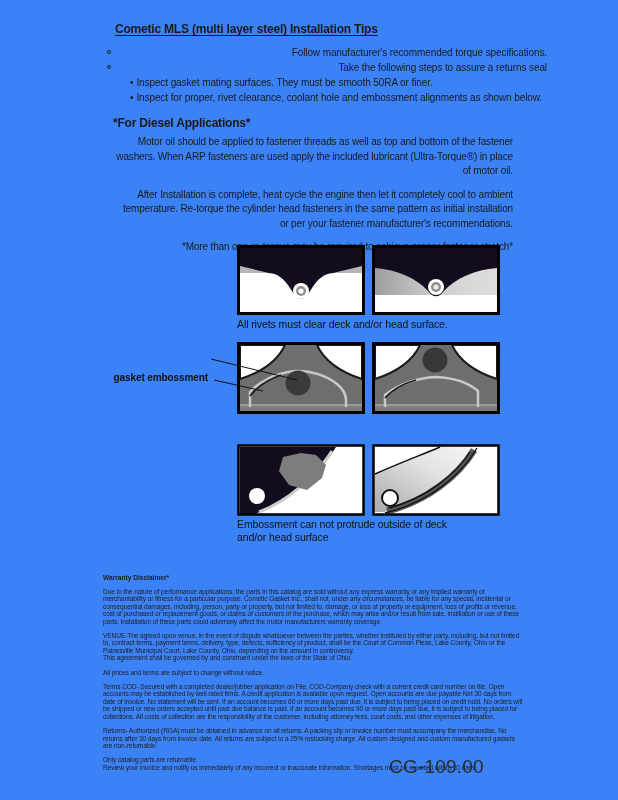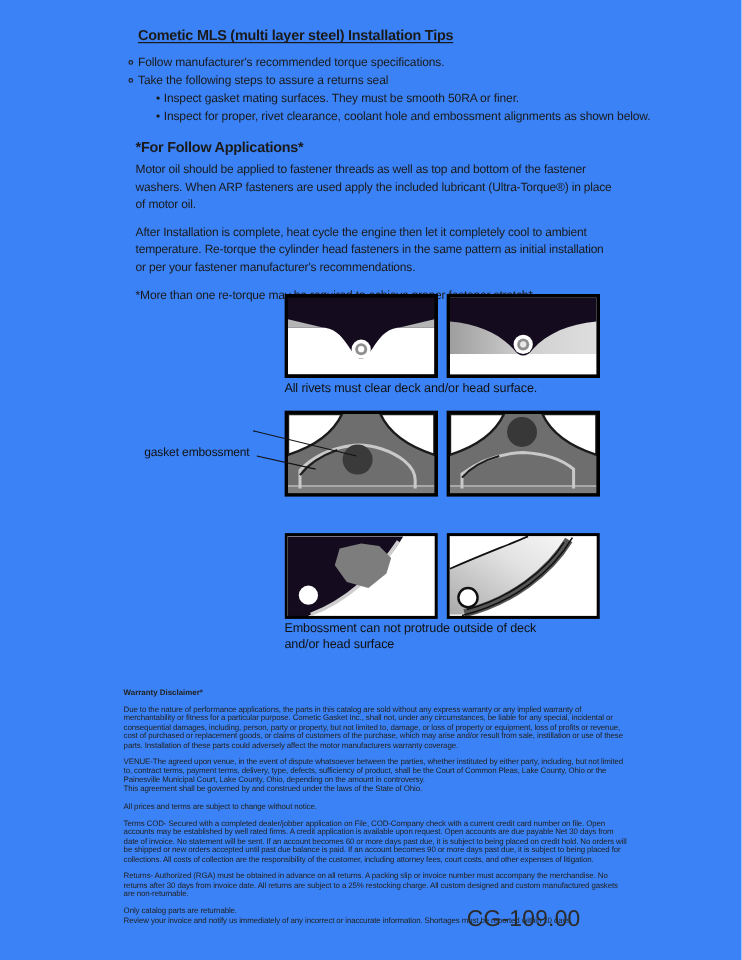--- a/index.html
+++ b/index.html
@@ -7,30 +7,30 @@
   #page {
     position:relative; width:618px; height:800px; background:#3b82f6;
     font-family:"Liberation Sans", sans-serif; color:#1a1a1a; overflow:hidden;
   }
   .doc-title {
     position:absolute; left:115px; top:22px;
     font-size:12px; font-weight:bold; letter-spacing:-0.2px;
     text-decoration:underline; text-underline-offset:2px;
   }
   .bullets { position:absolute; left:107px; top:45px; width:440px; font-size:10px; letter-spacing:-0.1px; }
-  .bullet-row { display:flex; align-items:flex-start; line-height:15px; }
+  .bullet-row { display:flex; align-items:flex-start; line-height:15px;justify-content:space-between; }
   .ring {
     width:4px; height:4px; border:1px solid #222; border-radius:50%;
     margin:5px 4px 0 0; flex-shrink:0;
   }
   .sub-bullet { margin-left:23px; line-height:15px; display:flex; }
   .sub-bullet::before { content:"•"; margin-right:3px; }
   .diesel { position:absolute; left:113px; top:116px; width:400px; }
   .diesel h2 { font-size:12px; font-weight:bold; margin-bottom:5px; letter-spacing:-0.2px; }
-  .diesel p { font-size:10px; line-height:14.5px; letter-spacing:-0.15px; margin-bottom:9px; }
+  .diesel p { font-size:10px; line-height:14.5px; letter-spacing:-0.15px; margin-bottom:9px;text-align:right; }
   .rw-label {
     position:absolute; width:128px; text-align:center;
     font-size:14px; font-weight:600; letter-spacing:0.3px; color:#111;margin-top:40px;
   }
   .diagram-box { position:absolute; width:128px; }
   .diagram-box svg { display:block; width:128px; }
   .caption { position:absolute; font-size:10.5px; letter-spacing:-0.1px; color:#111; line-height:13px; }
   .leader-label {
     position:absolute; left:88px; width:120px; text-align:right;
     font-size:10px; line-height:12px; letter-spacing:-0.1px; color:#111;
@@ -60,21 +60,21 @@
     </div>
     <div class="sub-bullet">
       <span>Inspect gasket mating surfaces.  They must be smooth 50RA or finer.</span>
     </div>
     <div class="sub-bullet">
       <span>Inspect for proper, rivet clearance, coolant hole and embossment alignments as shown below.</span>
     </div>
   </div>
 
   <div class="diesel">
-    <h2>*For Follow Applications*</h2>
+    <h2>*For Diesel Applications*</h2>
     <p>Motor oil should be applied to fastener threads as well as top and bottom of the fastener washers. When ARP fasteners are used apply the included lubricant (Ultra-Torque®) in place of motor oil.</p>
     <p>After Installation is complete, heat cycle the engine then let it completely cool to ambient temperature. Re-torque the cylinder head fasteners in the same pattern as initial installation or per your fastener manufacturer's recommendations.</p>
     <p>*More than one re-torque may be required to achieve proper fastener stretch*</p>
   </div>
 
   <div class="rw-label" style="left:237px; top:230px;">RIGHT</div>
   <div class="rw-label" style="left:372px; top:230px;">WRONG</div>
 
   <div class="diagram-box" style="left:237px; top:245px;">
     <svg viewBox="0 0 128 70">
@@ -111,21 +111,21 @@
       </g>
       <rect x="1.5" y="1.5" width="125" height="67" fill="none" stroke="#000000" stroke-width="3"></rect>
     </svg>
   </div>
 
   <div class="caption" style="left:237px; top:318px;">All rivets must clear deck and/or head surface.</div>
 
   <div class="rw-label" style="left:237px; top:328px;">RIGHT</div>
   <div class="rw-label" style="left:372px; top:328px;">WRONG</div>
 
-  <div class="leader-label" style="top:372px;">
+  <div class="leader-label" style="top:372px;font-weight:bold;">
     <div>gasket embossment</div>
   </div>
 
   <div class="diagram-box" style="left:237px; top:342px;">
     <svg viewBox="0 0 128 72">
       <rect x="1.5" y="1.5" width="125" height="69" fill="#6e6e6e"></rect>
       <path d="M3,3 L48,3 C42,16 28,29 3,37 Z" fill="#ffffff" stroke="#1b1b1b" stroke-width="2"></path>
       <path d="M125,3 L80,3 C86,16 100,29 125,37 Z" fill="#ffffff" stroke="#1b1b1b" stroke-width="2"></path>
       <rect x="3" y="63" width="122" height="6" fill="#7d7d7d"></rect>
       <line x1="3" y1="63" x2="125" y2="63" stroke="#a8a8a8" stroke-width="1.5"></line>

